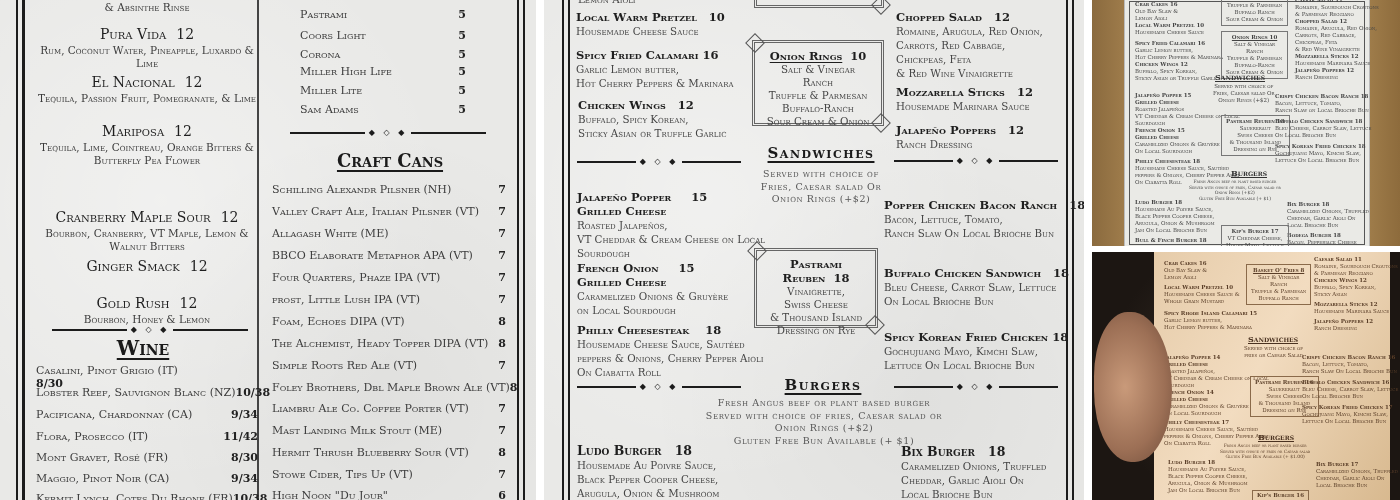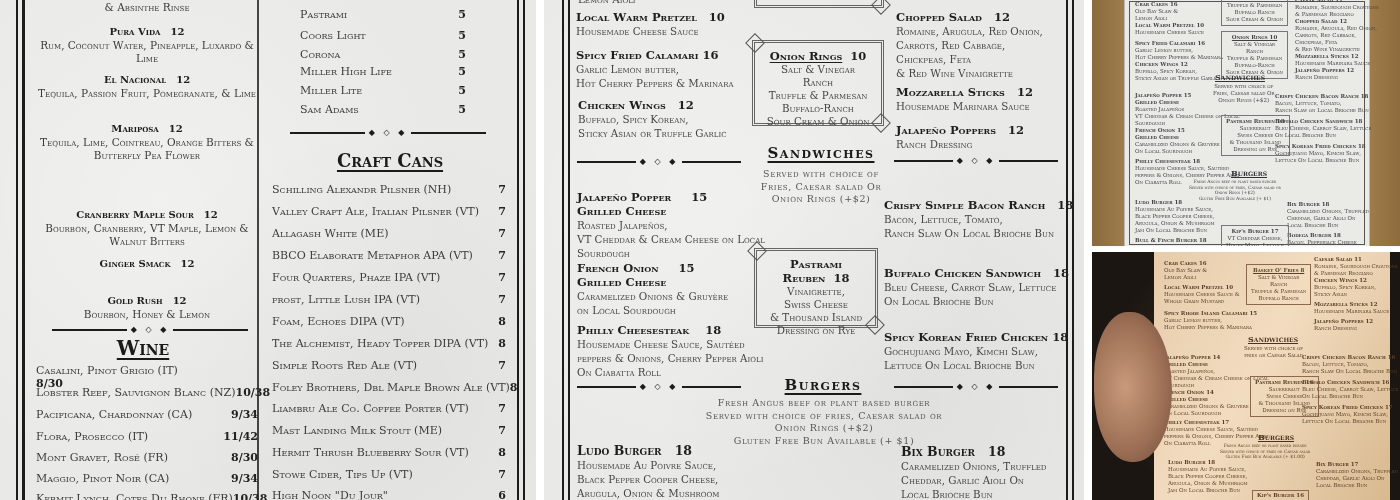--- a/index.html
+++ b/index.html
@@ -14,21 +14,21 @@
   }
   #panel-left { left: 0; width: 536px; }
   #panel-mid { left: 544px; width: 540px; }
   #panel-photo-top { left: 1092px; width: 308px; height: 246px; }
   #panel-photo-bottom { left: 1092px; top: 252px; width: 308px; height: 248px; }
 
   .vline { position: absolute; top: 0; bottom: 0; background: #1c1c1c; }
 
   
   .cocktail { position: absolute; left: 28px; width: 238px; text-align: center; }
-  .cocktail .name { font-weight: bold; font-size: 10px; color: #1e1e1e; font-variant: small-caps; white-space: nowrap; }
+  .cocktail .name { font-weight: normal; font-size: 14px; color: #1e1e1e; font-variant: small-caps; white-space: nowrap; }
   .cocktail .name .price { margin-left: 10px; }
   .cocktail .desc { font-size: 10.5px; line-height: 12.5px; color: #3a3a3a; font-variant: small-caps; margin-top: 2px; }
 
   .list-row { position: absolute; display: flex; justify-content: space-between; font-size: 11px; color: #3c3c3c; font-variant: small-caps; white-space: nowrap; }
   .list-row .price { font-weight: bold; color: #222; }
 
   .divider { position: absolute; height: 8px; display: flex; align-items: center; }
   .divider .bar { flex: 1; height: 2px; background: #1c1c1c; }
   .divider .orn { font-size: 8px; padding: 0 4px; letter-spacing: 3px; color: #1c1c1c; line-height: 8px; }
 
@@ -315,21 +315,21 @@
 
   <div class="framebox" style="left:210px;top:248px;width:124px;height:80px;">
     <div class="name"><span>Pastrami Reuben</span>&nbsp;&nbsp;<span>18</span></div>
     <div class="line">Vinaigrette,</div>
     <div class="line">Swiss Cheese</div>
     <div class="line">&amp; Thousand Island</div>
     <div class="line">Dressing on Rye</div>
   </div>
 
   <div class="item" style="left:340px;top:198px;">
-    <div class="name"><span>Crispy Simple Bacon Ranch</span>&nbsp;&nbsp;&nbsp;<span>18</span></div>
+    <div class="name"><span>Popper Chicken Bacon Ranch</span>&nbsp;&nbsp;&nbsp;<span>18</span></div>
     <div class="desc">Bacon, Lettuce, Tomato,</div>
     <div class="desc">Ranch Slaw On Local Brioche Bun</div>
   </div>
   <div class="item" style="left:340px;top:266px;">
     <div class="name"><span>Buffalo Chicken Sandwich</span>&nbsp;&nbsp;&nbsp;<span>18</span></div>
     <div class="desc">Bleu Cheese, Carrot Slaw, Lettuce</div>
     <div class="desc">On Local Brioche Bun</div>
   </div>
   <div class="item" style="left:340px;top:330px;">
     <div class="name"><span>Spicy Korean Fried Chicken</span>&nbsp;<span>18</span></div>

